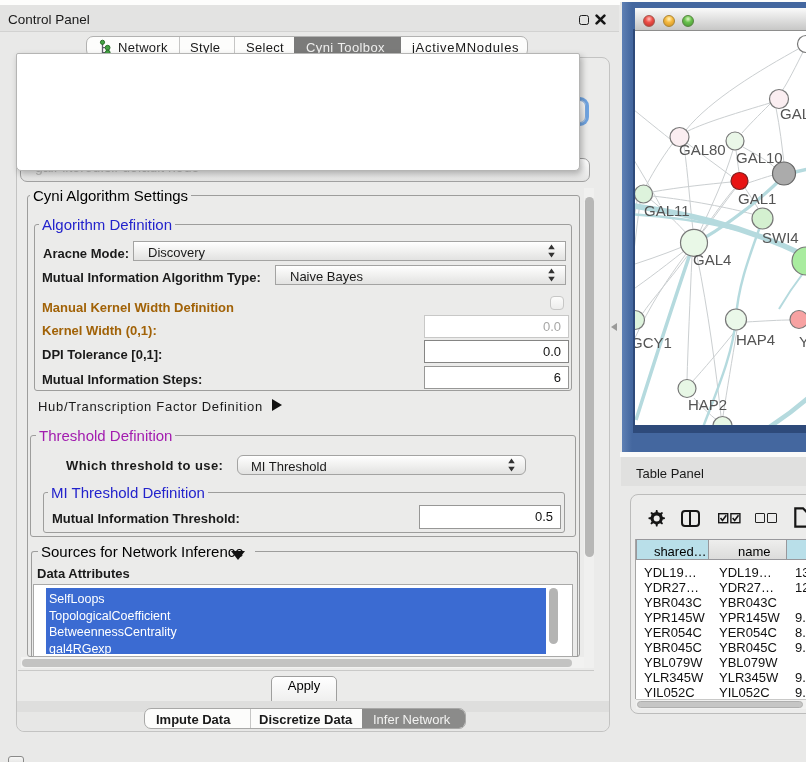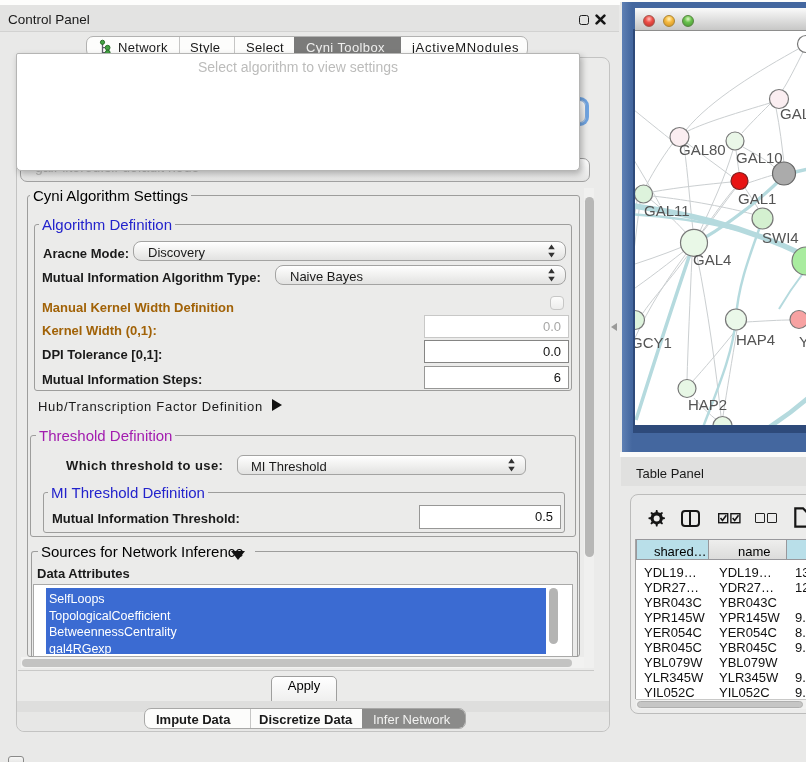--- a/index.html
+++ b/index.html
@@ -3,21 +3,21 @@
 <meta charset="utf-8">
 <style>
   html,body{margin:0;padding:0;}
   body{width:806px;height:762px;position:relative;overflow:hidden;
        background:#e9e9e8;font-family:"Liberation Sans",sans-serif;
        -webkit-font-smoothing:antialiased;}
   .a{position:absolute;}
   .lbl{position:absolute;font-size:13px;color:#1a1a1a;white-space:nowrap;line-height:13px;}
   .b{font-weight:bold;}
   .dis{color:#a16207;}
-  .combo{position:absolute;border:1px solid #a3a3a2;border-radius:8px;
+  .combo{position:absolute;border:1px solid #a3a3a2;border-radius:0;
          background:linear-gradient(#ffffff,#f2f2f1 45%,#e2e2e1);box-sizing:border-box;}
   .combo .ar{position:absolute;right:9px;top:50%;margin-top:-7px;width:9px;height:14px;}
   .fld{position:absolute;background:#fff;box-sizing:border-box;font-size:13px;
        text-align:right;padding-right:7px;white-space:nowrap;}
   .grp{position:absolute;border:1px solid #9d9d9c;border-radius:3px;box-sizing:border-box;}
   .gtt{position:absolute;font-size:15px;line-height:13px;background:#ebebea;padding:0 3px;white-space:nowrap;}
 </style>
 </head>
 <body>
 
@@ -136,21 +136,20 @@
   </svg>
   <div class="lbl" style="left:31px;top:4px;font-weight:500;letter-spacing:0.3px;">Network</div>
   <div class="lbl" style="left:103px;top:4px;font-weight:500;letter-spacing:0.3px;">Style</div>
   <div class="lbl" style="left:159px;top:4px;font-weight:500;letter-spacing:0.3px;text-align:center;">Select</div>
   <div class="lbl" style="left:219px;top:4px;font-weight:500;color:#efefee;letter-spacing:0.4px;">Cyni Toolbox</div>
   <div class="lbl" style="left:325px;top:4px;font-weight:500;letter-spacing:0.7px;">jActiveMNodules</div>
 </div>
 
 <div class="a" style="left:16px;top:53px;width:564px;height:118px;background:#fff;border:1px solid #b5b5b4;
      border-radius:2px 2px 5px 5px;box-sizing:border-box;box-shadow:2px 3px 6px rgba(0,0,0,0.28);z-index:40;">
-  <div class="a" style="left:0;top:5px;width:100%;text-align:center;font-size:14px;color:#bcbcbb;">Select algorithm to view settings</div>
 </div>
 
 <div class="a" style="left:611px;top:323px;width:0;height:0;border-right:6px solid #9a9a99;border-top:4px solid transparent;border-bottom:4px solid transparent;"></div>
 
 <div class="a" style="left:8px;top:756px;width:16px;height:14px;background:linear-gradient(#f7f7f6,#d5d5d4);border:1.5px solid #8a8a89;border-radius:3px;box-sizing:border-box;"></div>
 
 <div class="a" style="left:622px;top:2px;width:184px;height:450px;background:linear-gradient(90deg,#5e80b4,#44679f 10px);"></div>
 <div class="a" style="left:633px;top:29px;width:173px;height:404px;background:#2e4a7a;"></div>
 <div class="a" style="left:635px;top:8px;width:171px;height:23px;background:linear-gradient(#fafafa,#c7c7c6);border-bottom:1px solid #8e8e8d;box-sizing:border-box;"></div>
 <div class="a" style="left:643px;top:15px;width:12px;height:12px;border-radius:50%;background:radial-gradient(circle at 50% 30%,#ffb3ae 5%,#ee5049 40%,#c7352e 85%);border:1px solid #a5554c;box-sizing:border-box;"></div>

